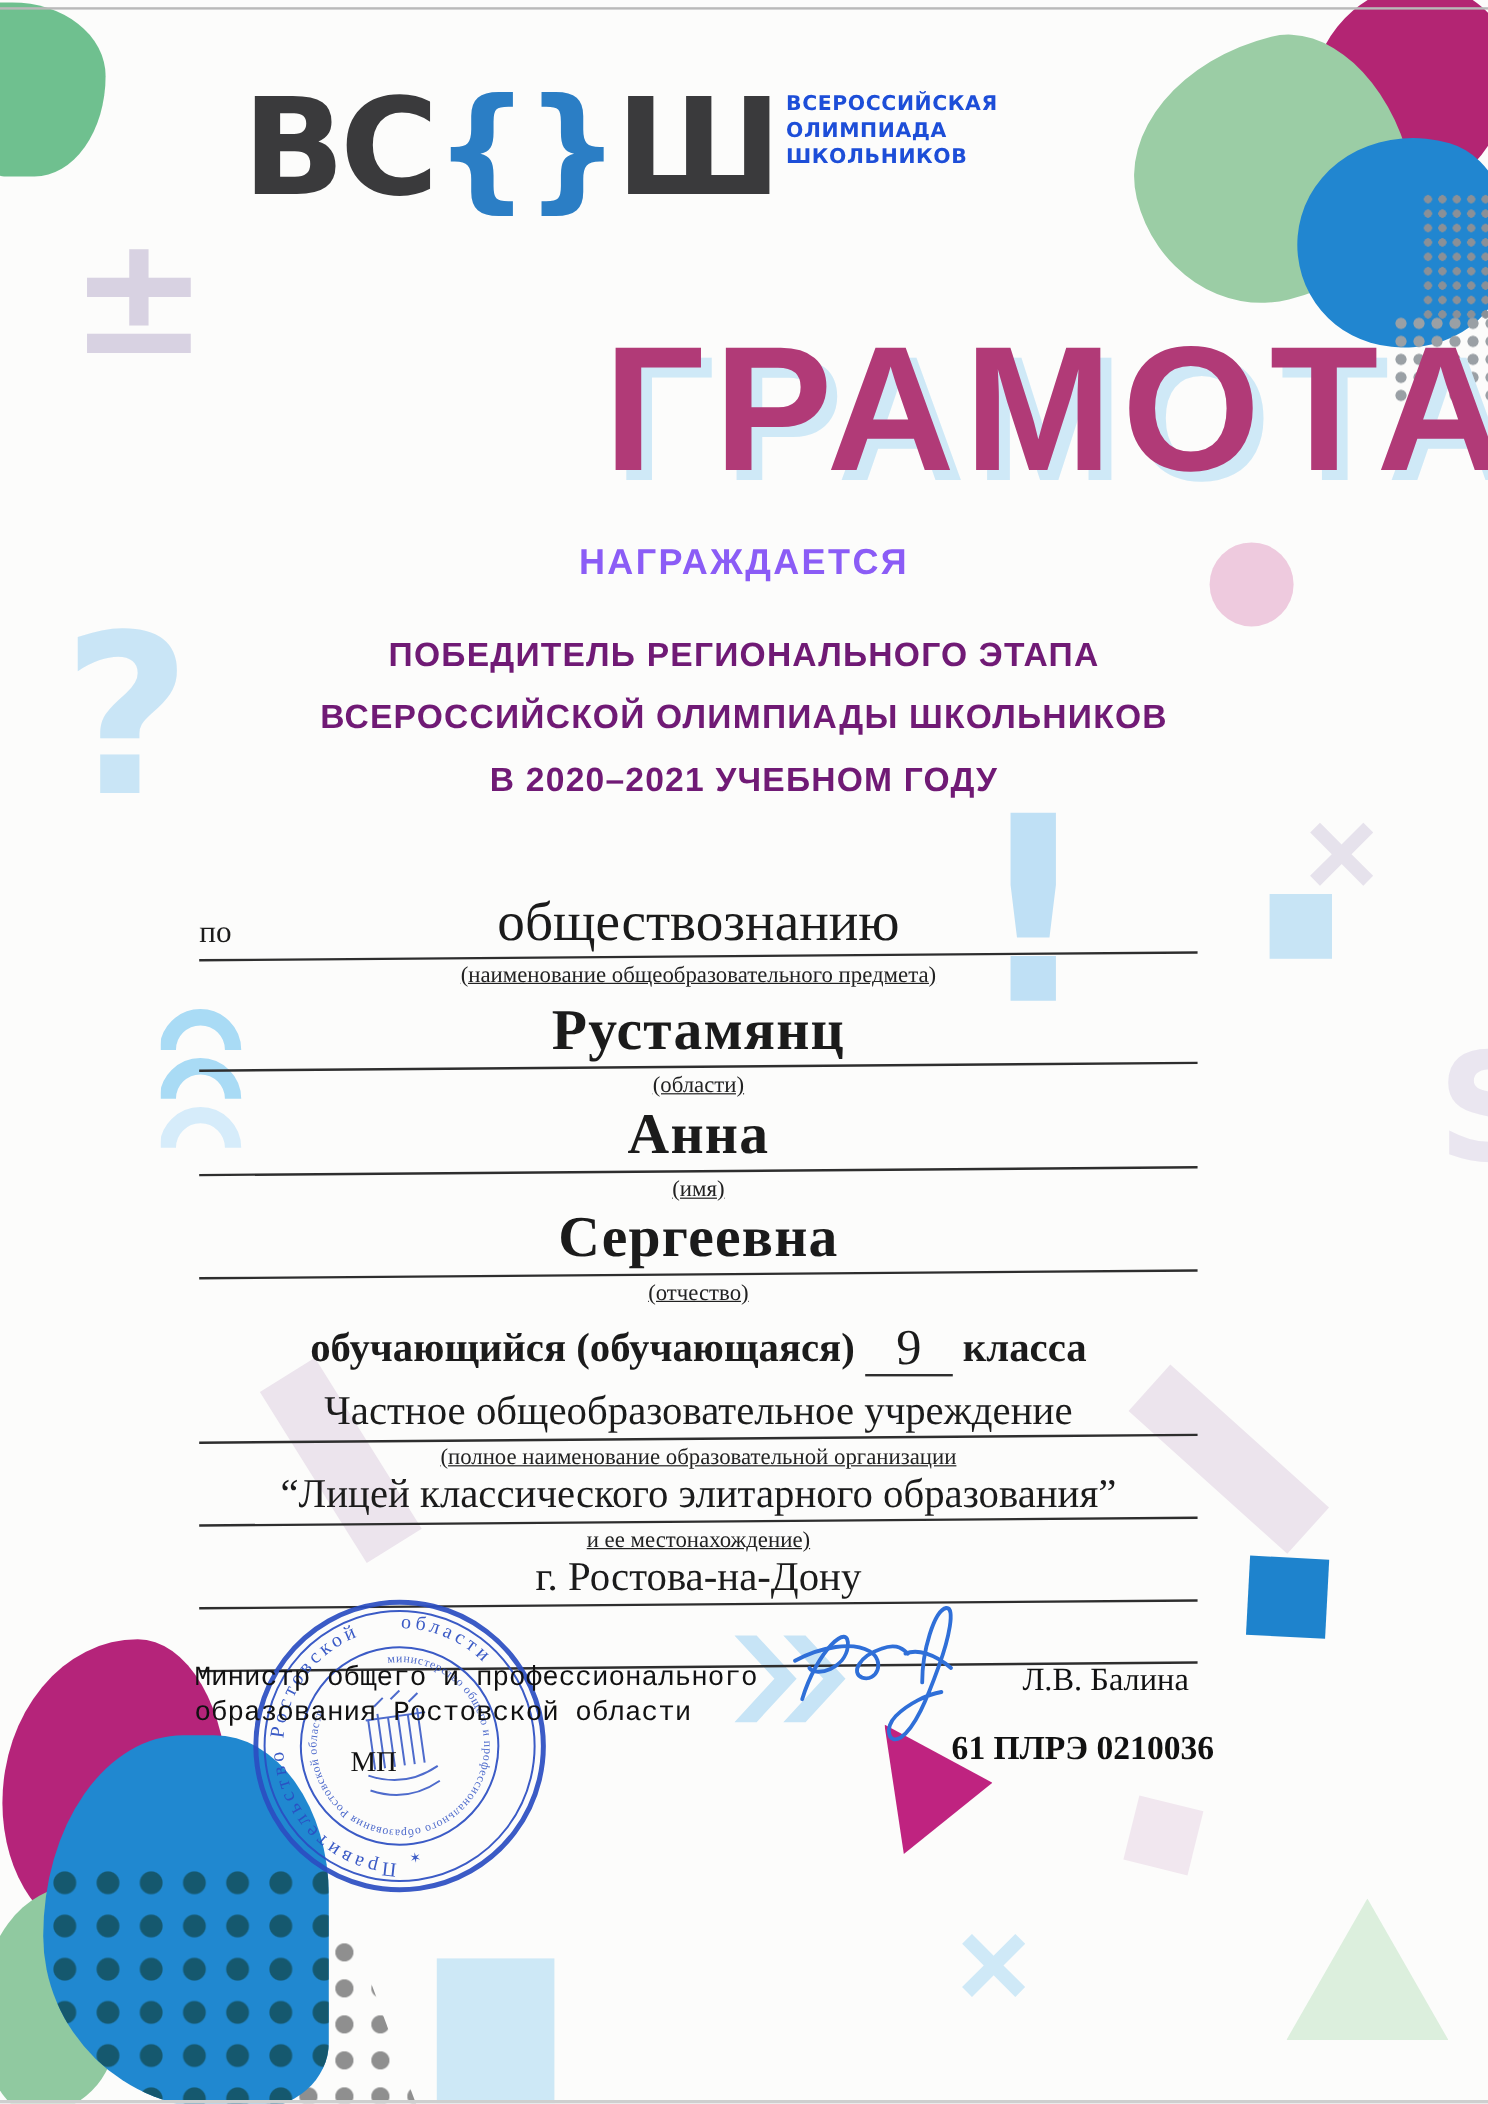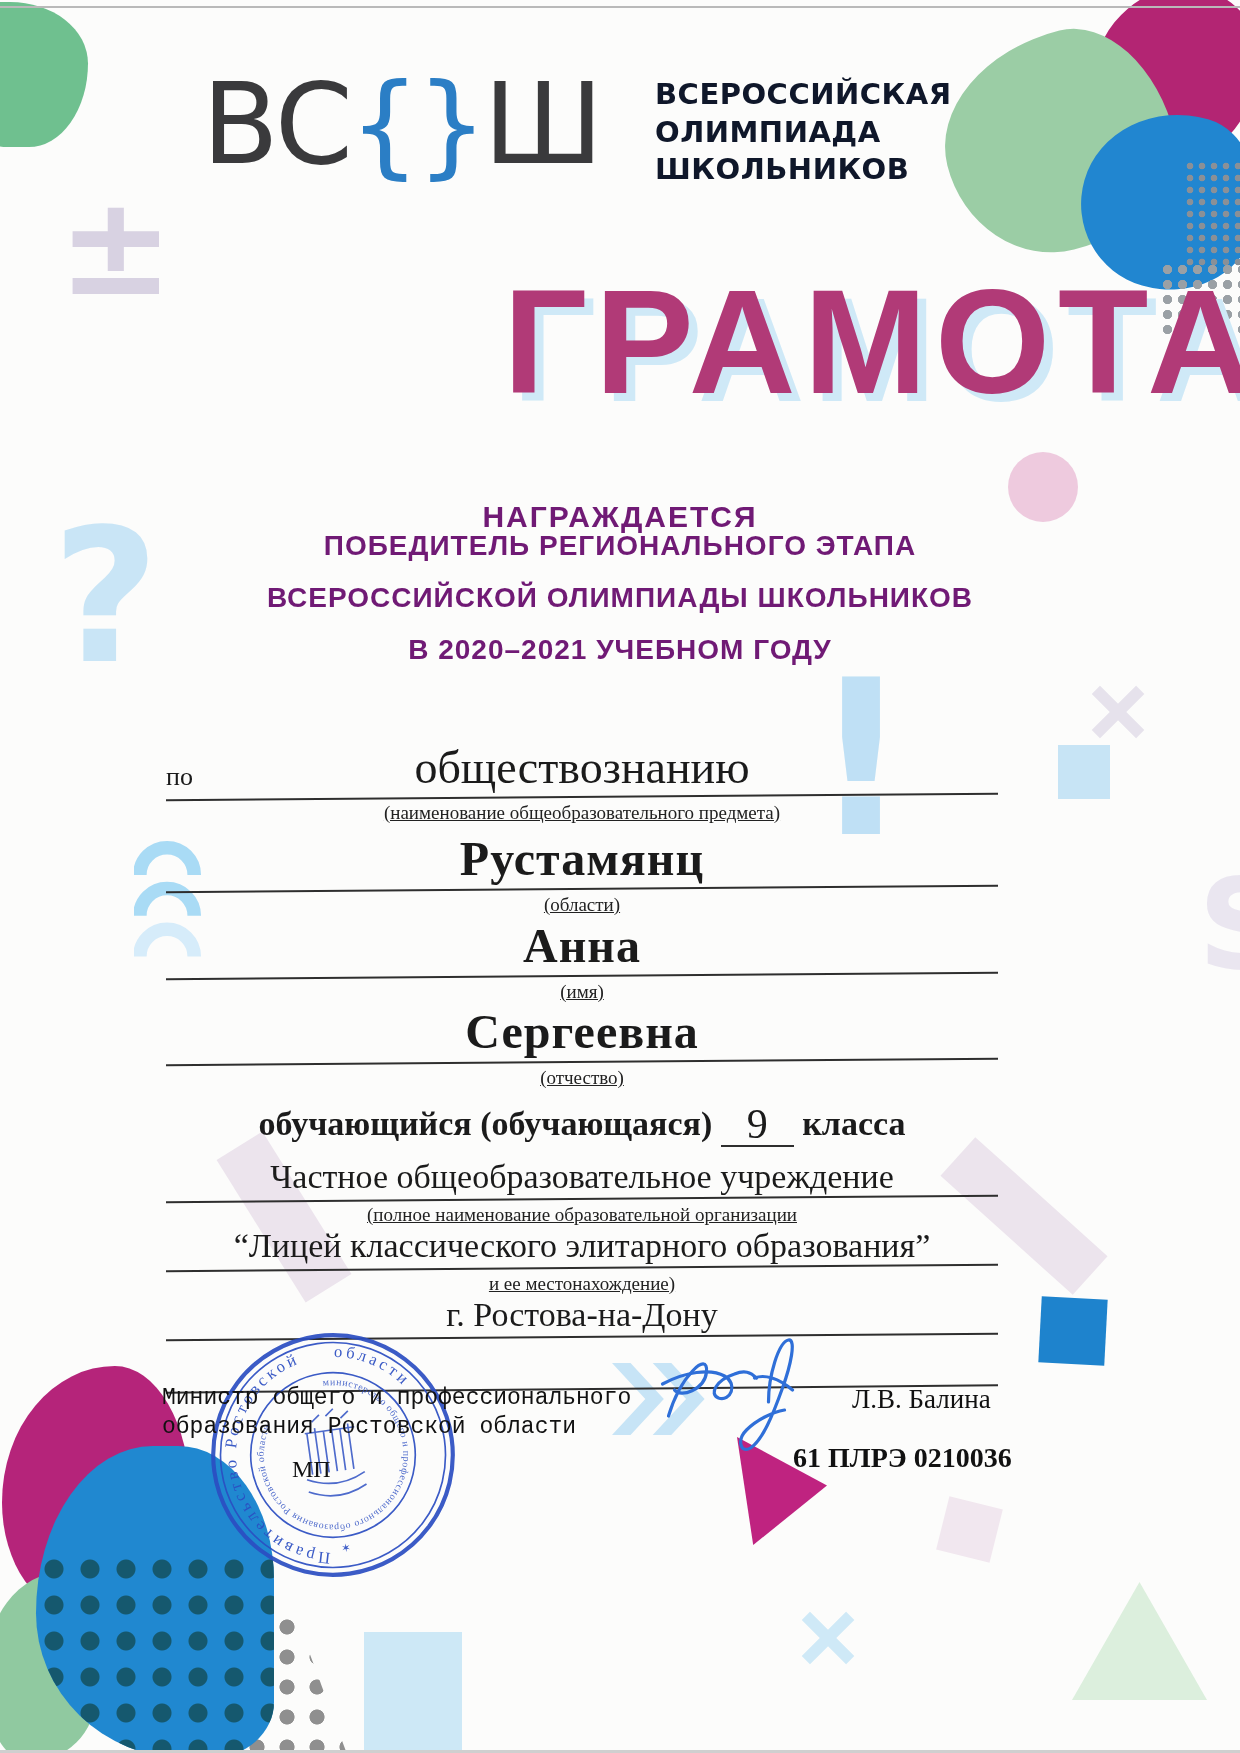--- a/index.html
+++ b/index.html
@@ -52,30 +52,30 @@
      background-image:radial-gradient(circle,#15586e 9px,transparent 10px);background-size:36px 36px;}
   .blob-green-bl{left:-16px;top:1572px;width:112px;height:190px;background:#90c9a0;
      border-radius:70% 30% 60% 40% / 55% 65% 35% 45%;z-index:1;}
   .dots-gray-bl{left:182px;top:1612px;width:165px;height:142px;z-index:1;
      background-image:radial-gradient(circle,#8f8f8f 7.2px,transparent 7.9px);background-size:30px 30px;
      clip-path:polygon(0 32%,68% 0,100% 100%,0 100%);}
   .rect-blue-b{left:364px;top:1632px;width:98px;height:121px;background:#cde8f6;}
 
   
   .logo{position:absolute;left:202px;top:68px;z-index:2;font-family:"DejaVu Sans",sans-serif;
-        font-weight:400;font-size:112px;line-height:1;letter-spacing:-4px;color:#3a3a3c;}
+        font-weight:700;font-size:112px;line-height:1;letter-spacing:-4px;color:#3a3a3c;}
   .logo .braces{color:#2b7ec5;}
   .org{position:absolute;left:655px;top:76px;z-index:2;font-family:"DejaVu Sans",sans-serif;
-       font-weight:700;font-size:29px;line-height:1.3;letter-spacing:0.5px;color:#0f172a;}
+       font-weight:700;font-size:17px;line-height:1.3;letter-spacing:0.5px;color:#1d4ed8;}
   .title{position:absolute;left:0;top:268px;width:100%;text-align:right;z-index:2;
          font-weight:700;font-size:148px;line-height:1;letter-spacing:8px;color:#b13a77;
          text-shadow:9px 8px 0 #cfe9f7;padding-left:22px;}
 
   .award-head{position:absolute;left:0;top:452px;width:100%;text-align:center;z-index:2;
-         font-weight:700;font-size:30px;letter-spacing:2px;color:#701a75;margin-top:48px;}
+         font-weight:700;font-size:30px;letter-spacing:2px;color:#8b5cf6;}
   .award-lines{position:absolute;left:0;top:520px;width:100%;text-align:center;z-index:2;
          font-weight:700;font-size:28px;line-height:1.85;letter-spacing:1px;color:#701a75;}
 
   
   .form{position:absolute;left:166px;top:742px;width:832px;z-index:3;
         font-family:"Liberation Serif",serif;color:#1b1b1b;text-align:center;}
   .field{position:relative;}
   .value{line-height:1.12;}
   .v-lg{font-size:46px;}
   .v-name{font-size:48px;font-weight:700;letter-spacing:1px;}

